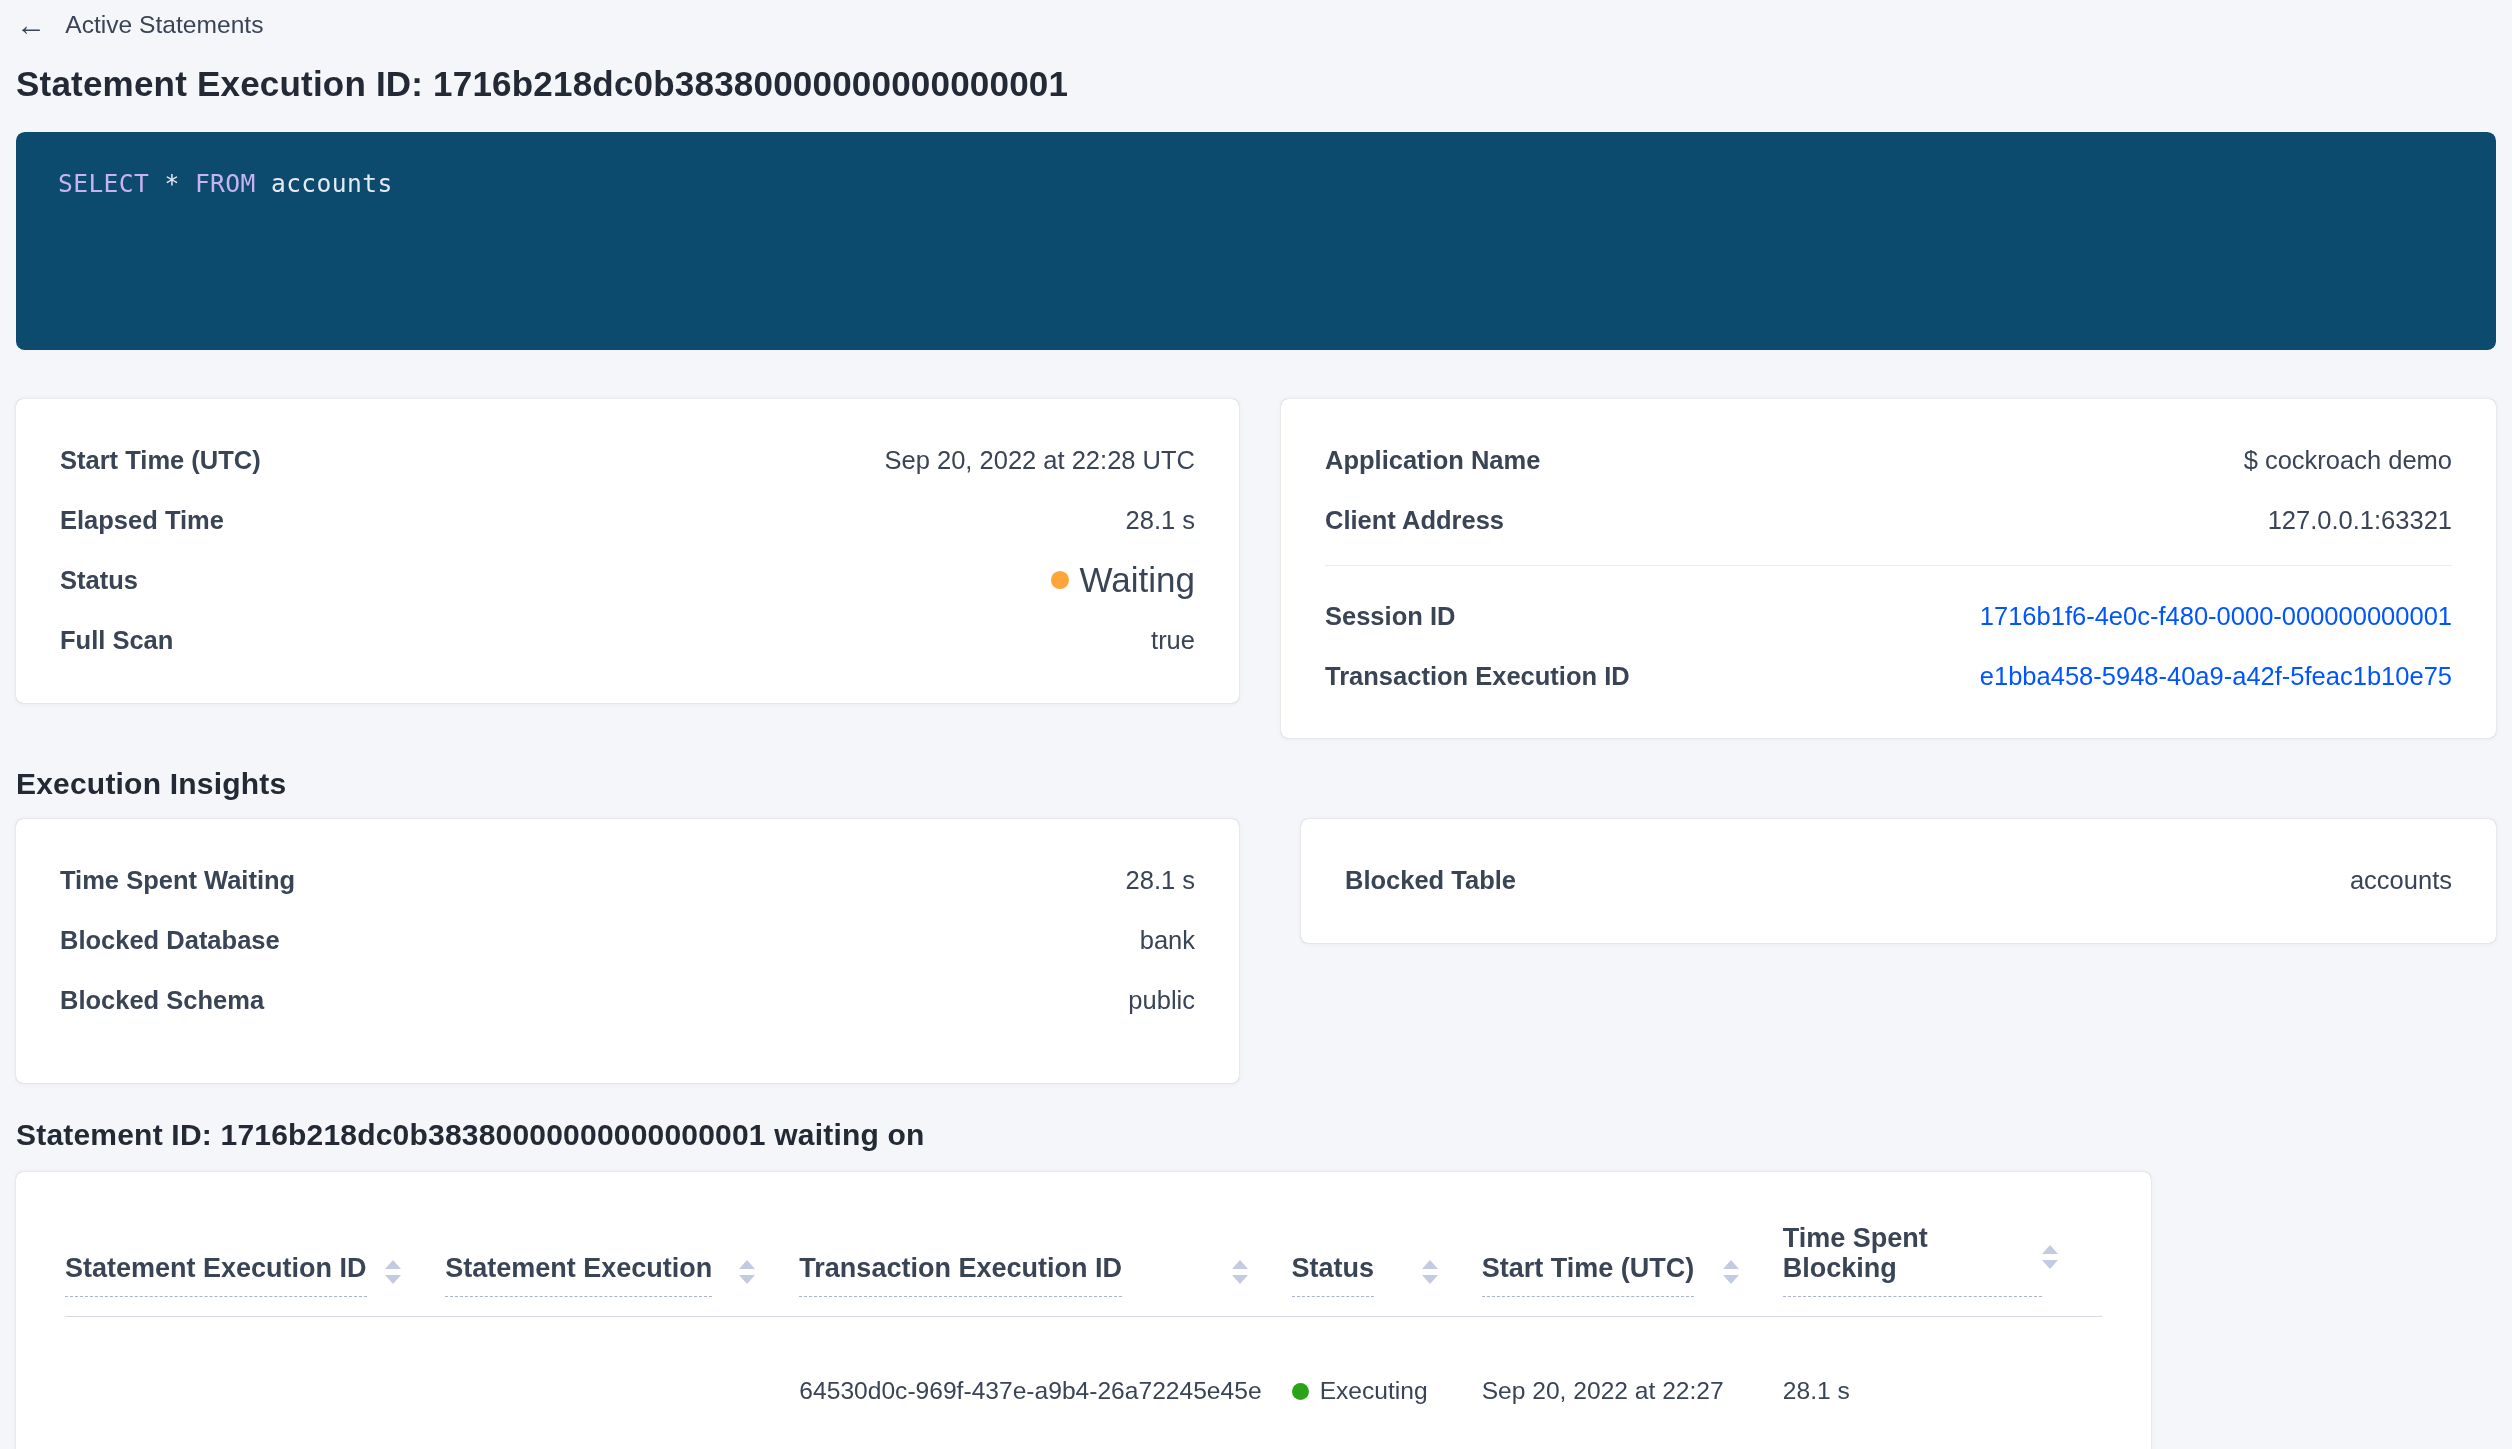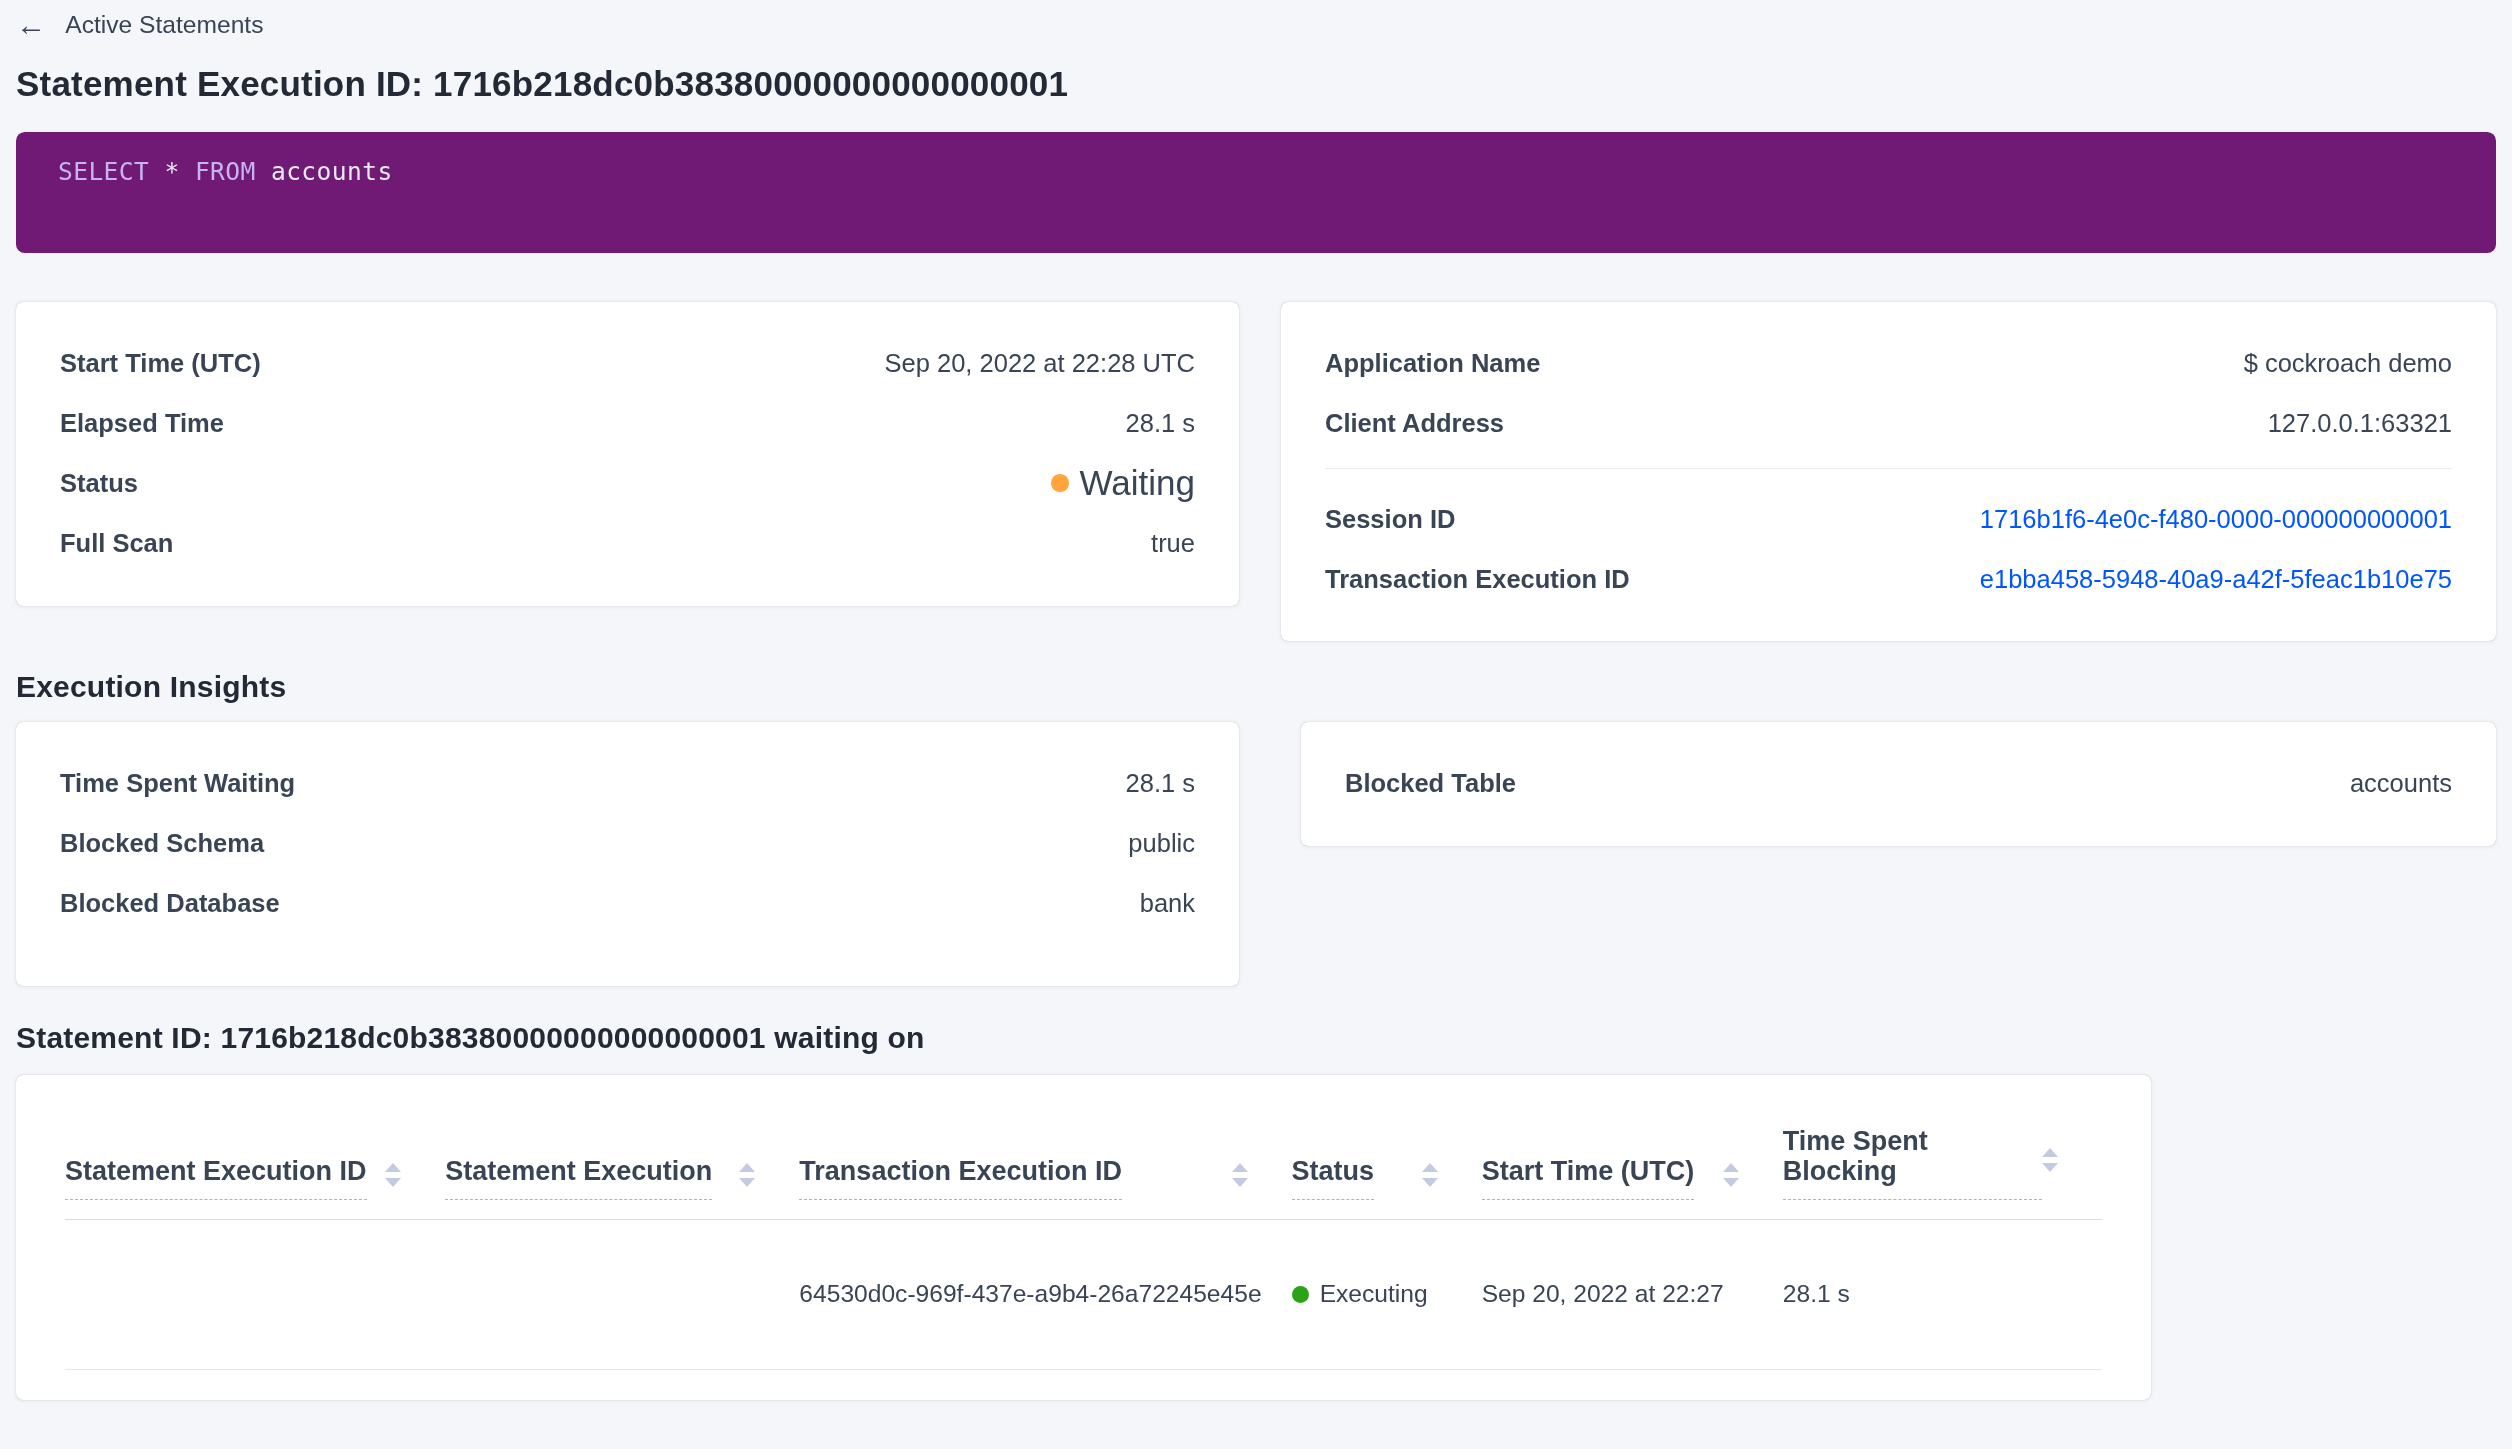--- a/index.html
+++ b/index.html
@@ -26,23 +26,23 @@
   .crumb .arrow{font-size:30px;line-height:30px;color:#394455;}
   .crumb .crumb-label{font-size:24.6px;color:#394455;}
   
   h1.page-title{
     margin-top:19.3px;
     font-size:35px;line-height:46px;font-weight:bold;color:var(--heading);
     letter-spacing:0.2px;
   }
   
   .sqlbox{
-    margin-top:24.6px;height:121px;border-radius:8.8px;
-    background:#701a75;
-    padding:25px 42px;
+    margin-top:24.6px;height:218px;border-radius:8.8px;
+    background:#0c4a6e;
+    padding:37px 42px;
   }
   .sqlbox code{
     font-family:"DejaVu Sans Mono","Liberation Mono",monospace;
     font-size:24.6px;letter-spacing:0.4px;color:#e6eaf2;white-space:pre;
   }
   .sqlbox .kw{color:#c8b3f2;}
   
   .cards-row{display:flex;gap:42px;align-items:flex-start;margin-top:49px;}
   .card{
     background:var(--card);border-radius:7px;
@@ -167,26 +167,26 @@
 
 <h2 class="section-heading h-contention">Execution Insights</h2>
 
 <div class="contention-row">
   <div class="card w-left h-tall">
     <div class="kv">
       <span class="k">Time Spent Waiting</span>
       <span class="v">28.1 s</span>
     </div>
     <div class="kv">
+      <span class="k">Blocked Database</span>
+      <span class="v">bank</span>
+    </div>
+    <div class="kv">
       <span class="k">Blocked Schema</span>
       <span class="v">public</span>
-    </div>
-    <div class="kv">
-      <span class="k">Blocked Database</span>
-      <span class="v">bank</span>
     </div>
   </div>
   <div class="card w-right">
     <div class="kv">
       <span class="k">Blocked Table</span>
       <span class="v">accounts</span>
     </div>
   </div>
 </div>
 

